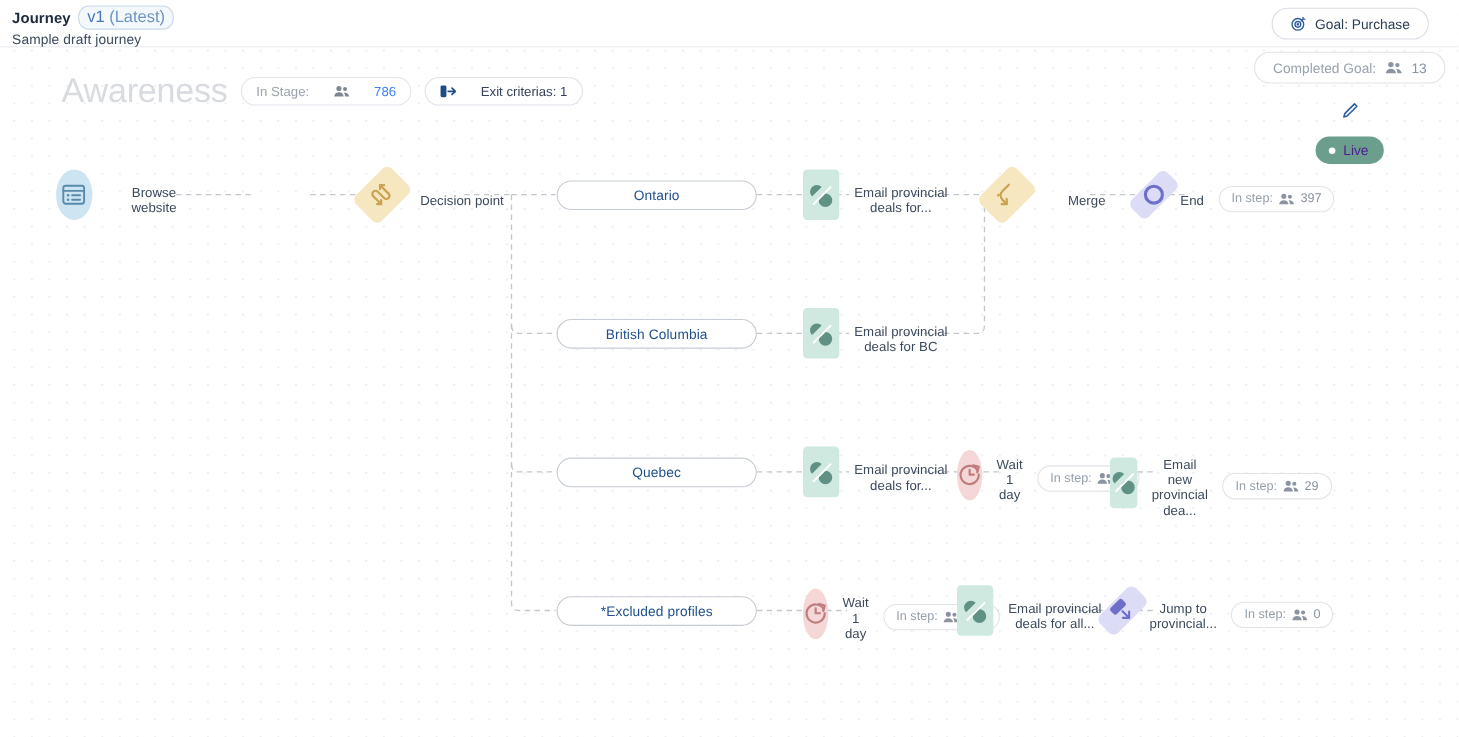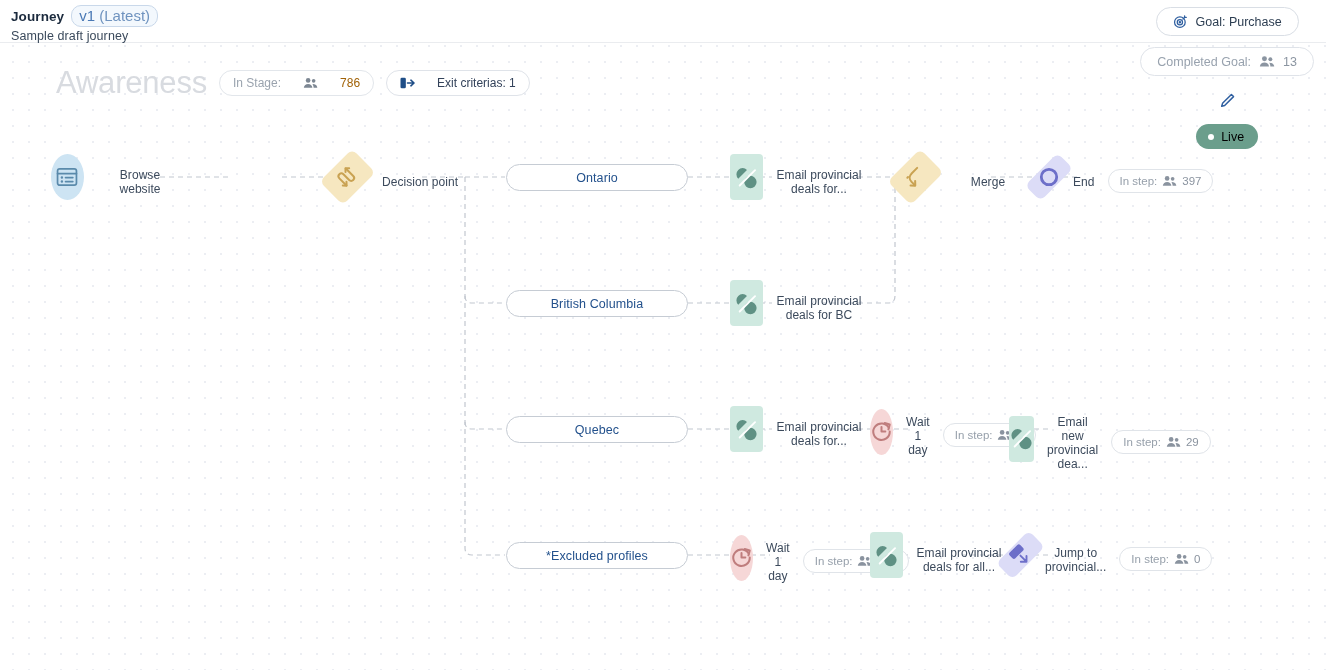--- a/index.html
+++ b/index.html
@@ -56,41 +56,41 @@
   .pill-btn.muted .cnt { color: #8b95a1; }
   .goal-icon { color: #2f5fa0; display: flex; }
   .pencil-btn {
     width: 24px; height: 26px; display: flex; align-items: center; justify-content: center;
     color: #2f5fa0; background: none; border: none;
   }
   .live-badge {
     display: flex; align-items: center; gap: 7px;
     height: 25px; padding: 0 14px 0 12px;
     background: #6b9e8c; border-radius: 13px;
-    color: #000000; font-size: 12.5px;
+    color: #4c1d95; font-size: 12.5px;
   }
   .live-dot { width: 6px; height: 6px; border-radius: 50%; background: #ffffff; }
 
   
   .stage-head {
     position: absolute; left: 56px; top: 65px;
     display: flex; align-items: center; gap: 12px;
     z-index: 5;
   }
   .stage-title {
     font-size: 31px; color: #d8dbe0; font-weight: normal; letter-spacing: -.2px;
   }
   .chip {
     display: flex; align-items: center; gap: 22px;
     height: 26px; padding: 0 13px;
     border: 1px solid #dfe3e9; border-radius: 14px;
     background: #ffffff; font-size: 12px; color: #33425a; white-space: nowrap;
   }
   .chip.ghost { color: #9aa3ae; border-color: #e2e6eb; }
-  .chip.ghost .cnt { color: #a16207; }
+  .chip.ghost .cnt { color: #3b82f6; }
   .chip .ic { display: flex; color: #1f4e87; }
 
   
   #wires { position: absolute; left: 0; top: 0; width: 1326px; height: 670px; z-index: 1; }
 
   
   .node {
     position: absolute; z-index: 4;
     width: 132px;
     display: flex; flex-direction: row; align-items: center; gap: 13px;

